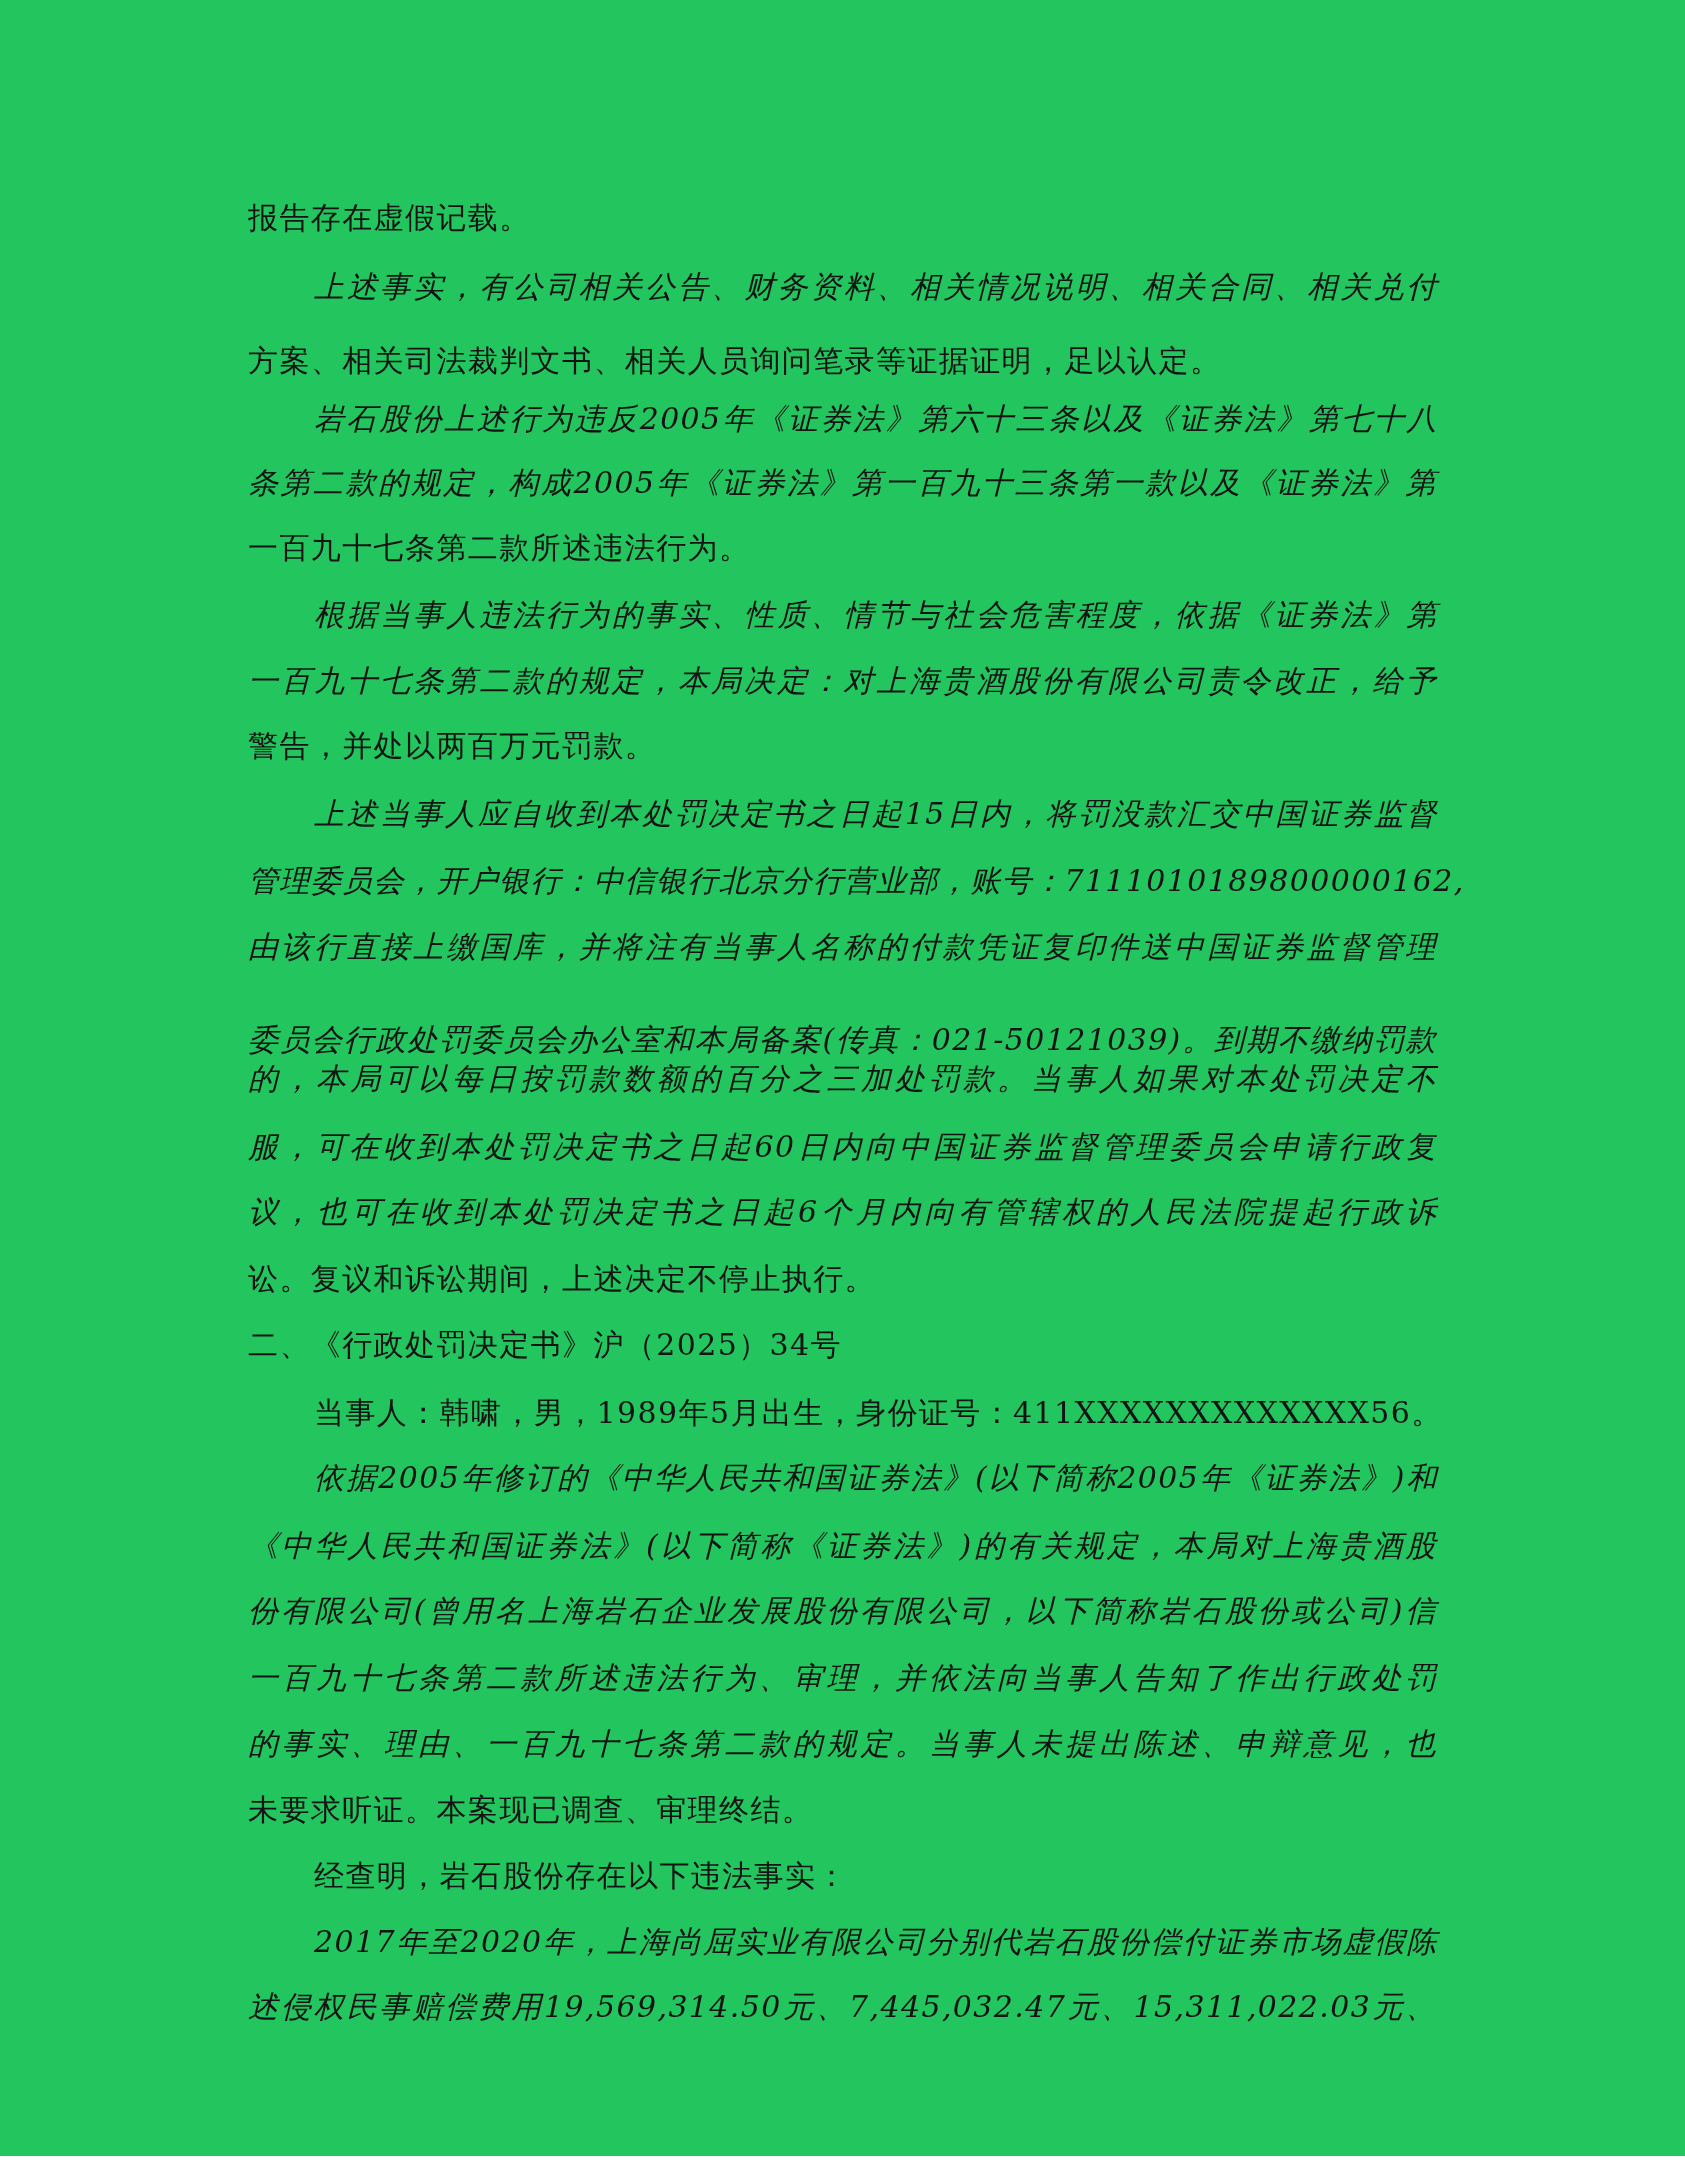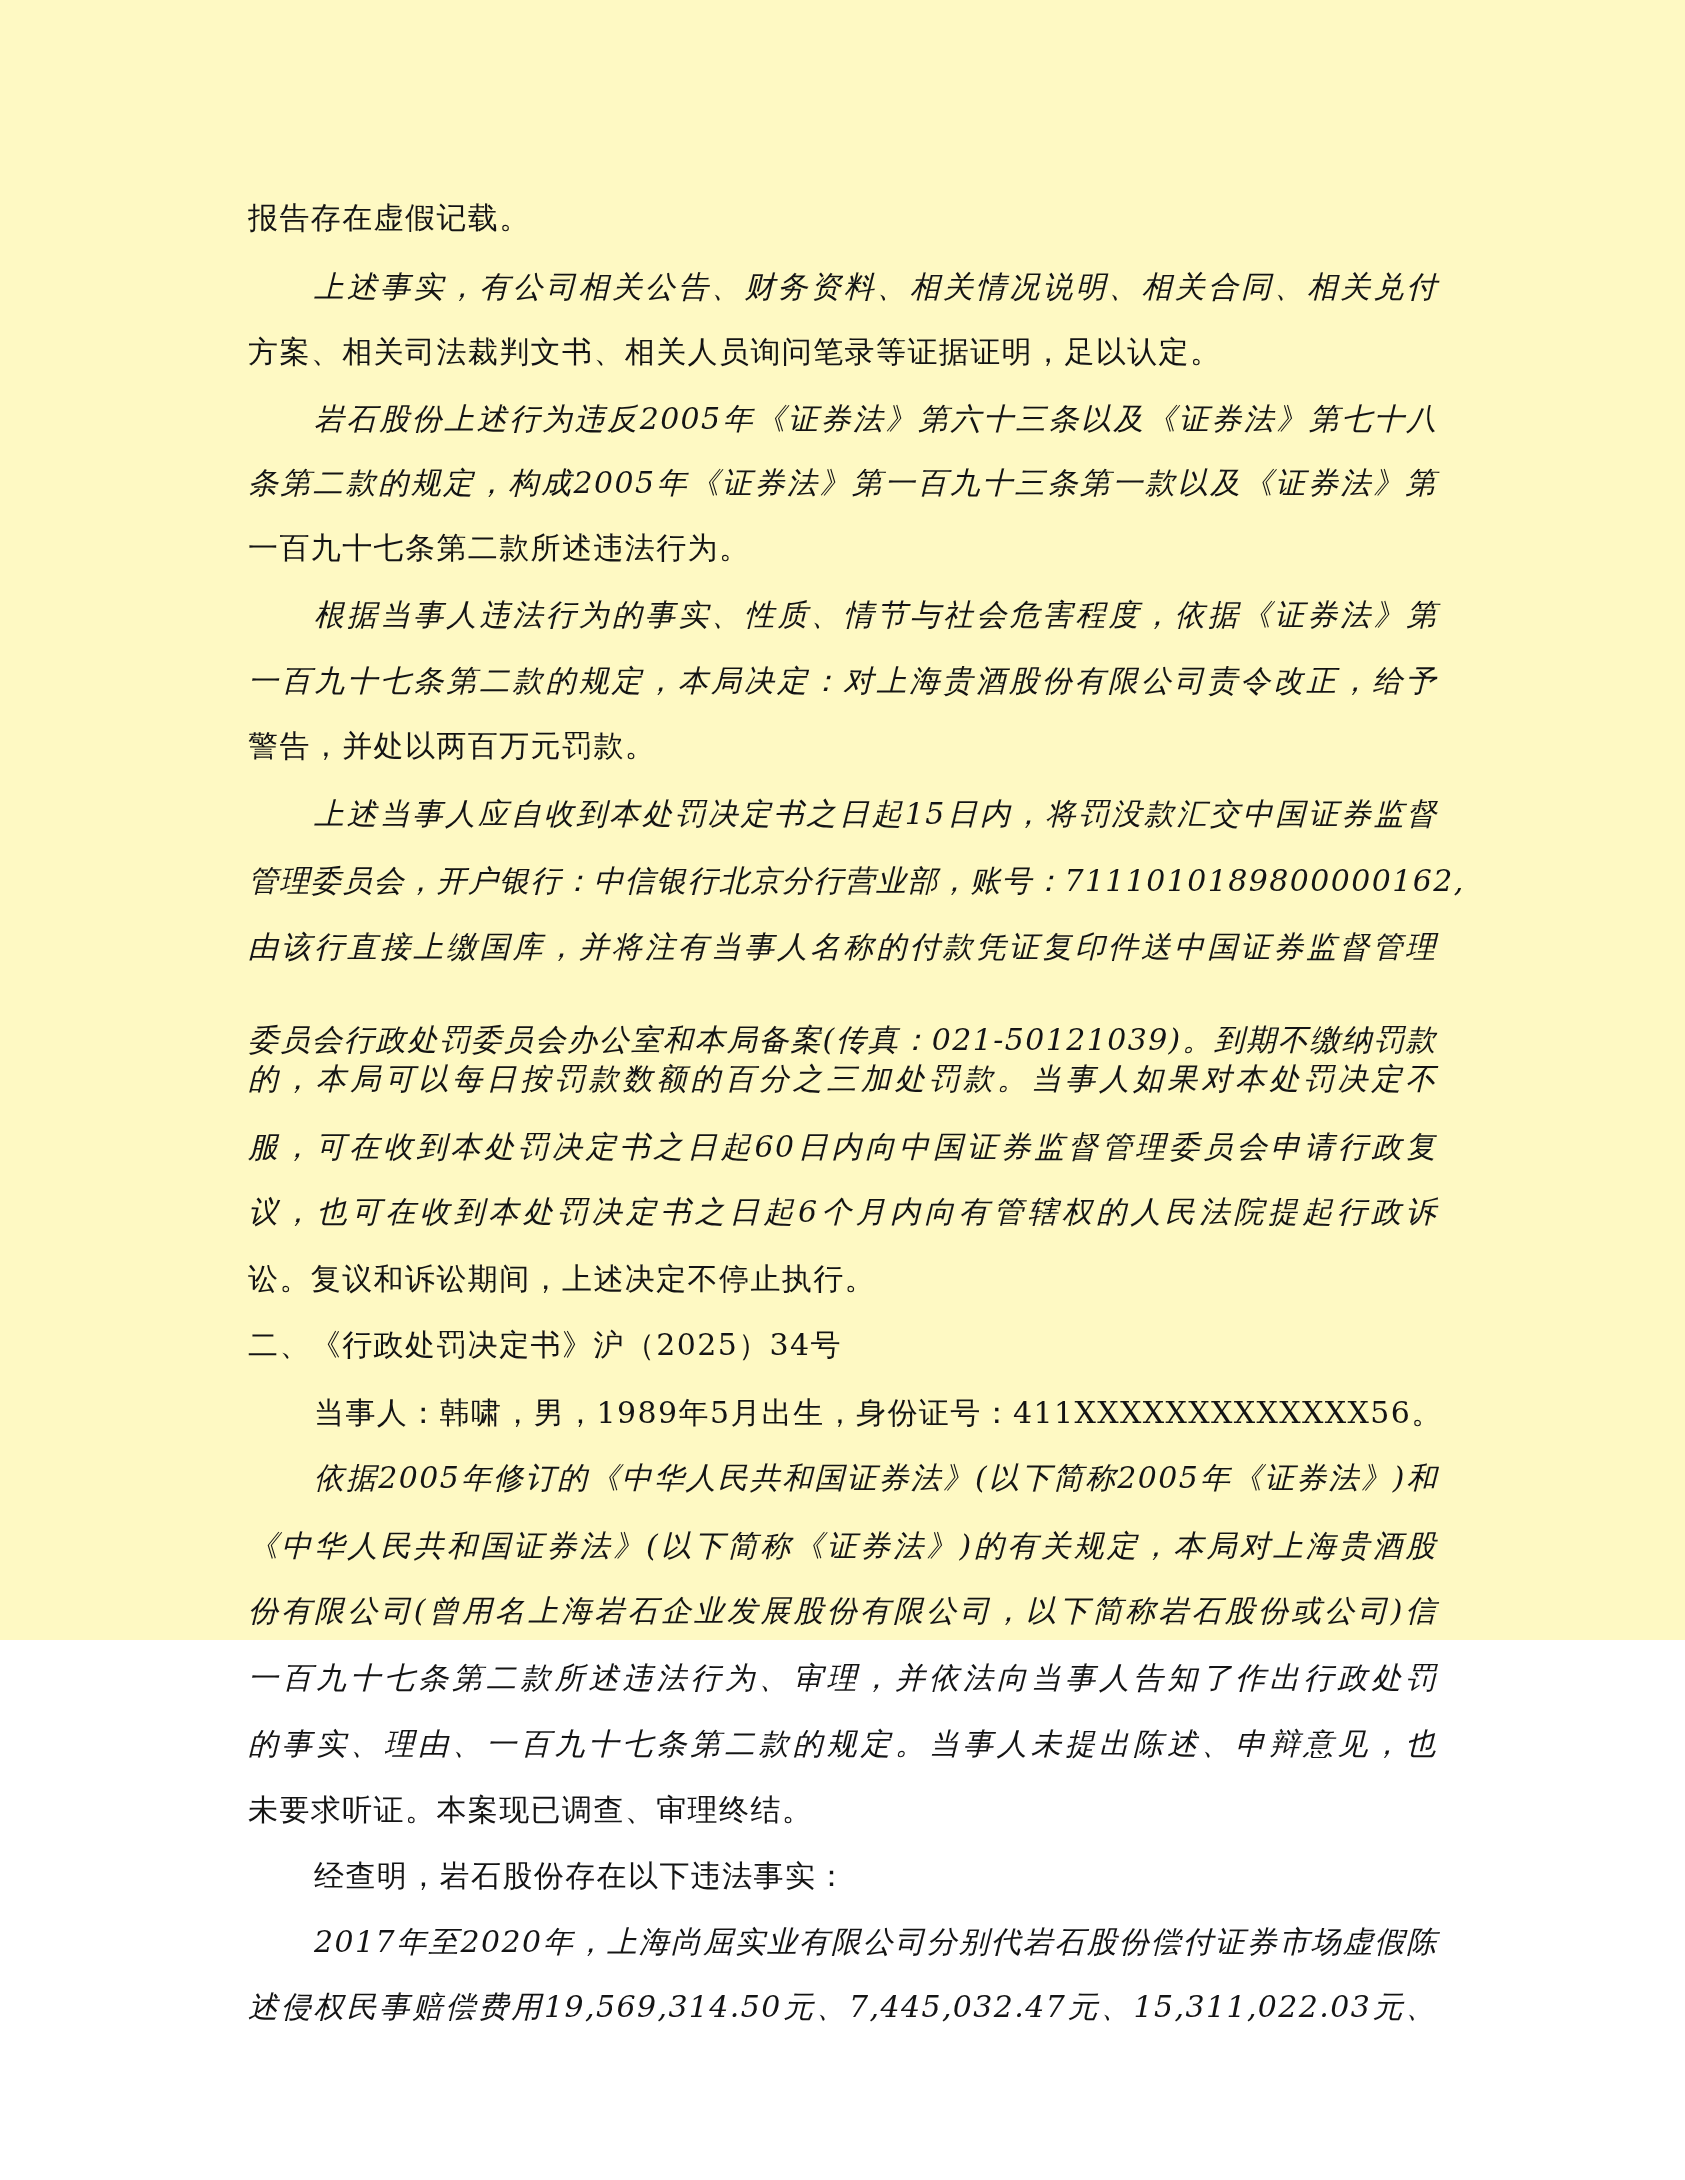--- a/index.html
+++ b/index.html
@@ -12,22 +12,22 @@
     height: 2180px;
     position: relative;
     overflow: hidden;
     font-family: "DejaVu Serif", "Liberation Serif", serif;
     color: #111111;
   }
   .page {
     position: absolute;
     left: 0; top: 0;
     width: 1685px;
-    height: 1640px;
-    background: #fef9c3;
+    height: 2156px;
+    background: #22c55e;
   }
   .line {
     position: absolute;
     left: 248px;
     width: 1189px;
     height: 53px;
     line-height: 53px;
     font-size: 30px;
     white-space: nowrap;
     letter-spacing: 1.4px;
@@ -41,21 +41,21 @@
   }
 </style>
 </head>
 <body>
 
 <div class="page">
 
   <div class="line" style="top:191px">报告存在虚假记载。</div>
 
   <div class="line indent justify" style="top:260px">上述事实，有公司相关公告、财务资料、相关情况说明、相关合同、相关兑付</div>
-  <div class="line" style="top:325px">方案、相关司法裁判文书、相关人员询问笔录等证据证明，足以认定。</div>
+  <div class="line" style="top:334px">方案、相关司法裁判文书、相关人员询问笔录等证据证明，足以认定。</div>
 
   <div class="line indent justify" style="top:392px">岩石股份上述行为违反2005年《证券法》第六十三条以及《证券法》第七十八</div>
   <div class="line justify" style="top:456px">条第二款的规定，构成2005年《证券法》第一百九十三条第一款以及《证券法》第</div>
   <div class="line" style="top:521px">一百九十七条第二款所述违法行为。</div>
 
   <div class="line indent justify" style="top:588px">根据当事人违法行为的事实、性质、情节与社会危害程度，依据《证券法》第</div>
   <div class="line justify" style="top:654px">一百九十七条第二款的规定，本局决定：对上海贵酒股份有限公司责令改正，给予</div>
   <div class="line" style="top:719px">警告，并处以两百万元罚款。</div>
 
   <div class="line indent justify" style="top:787px">上述当事人应自收到本处罚决定书之日起15日内，将罚没款汇交中国证券监督</div>

